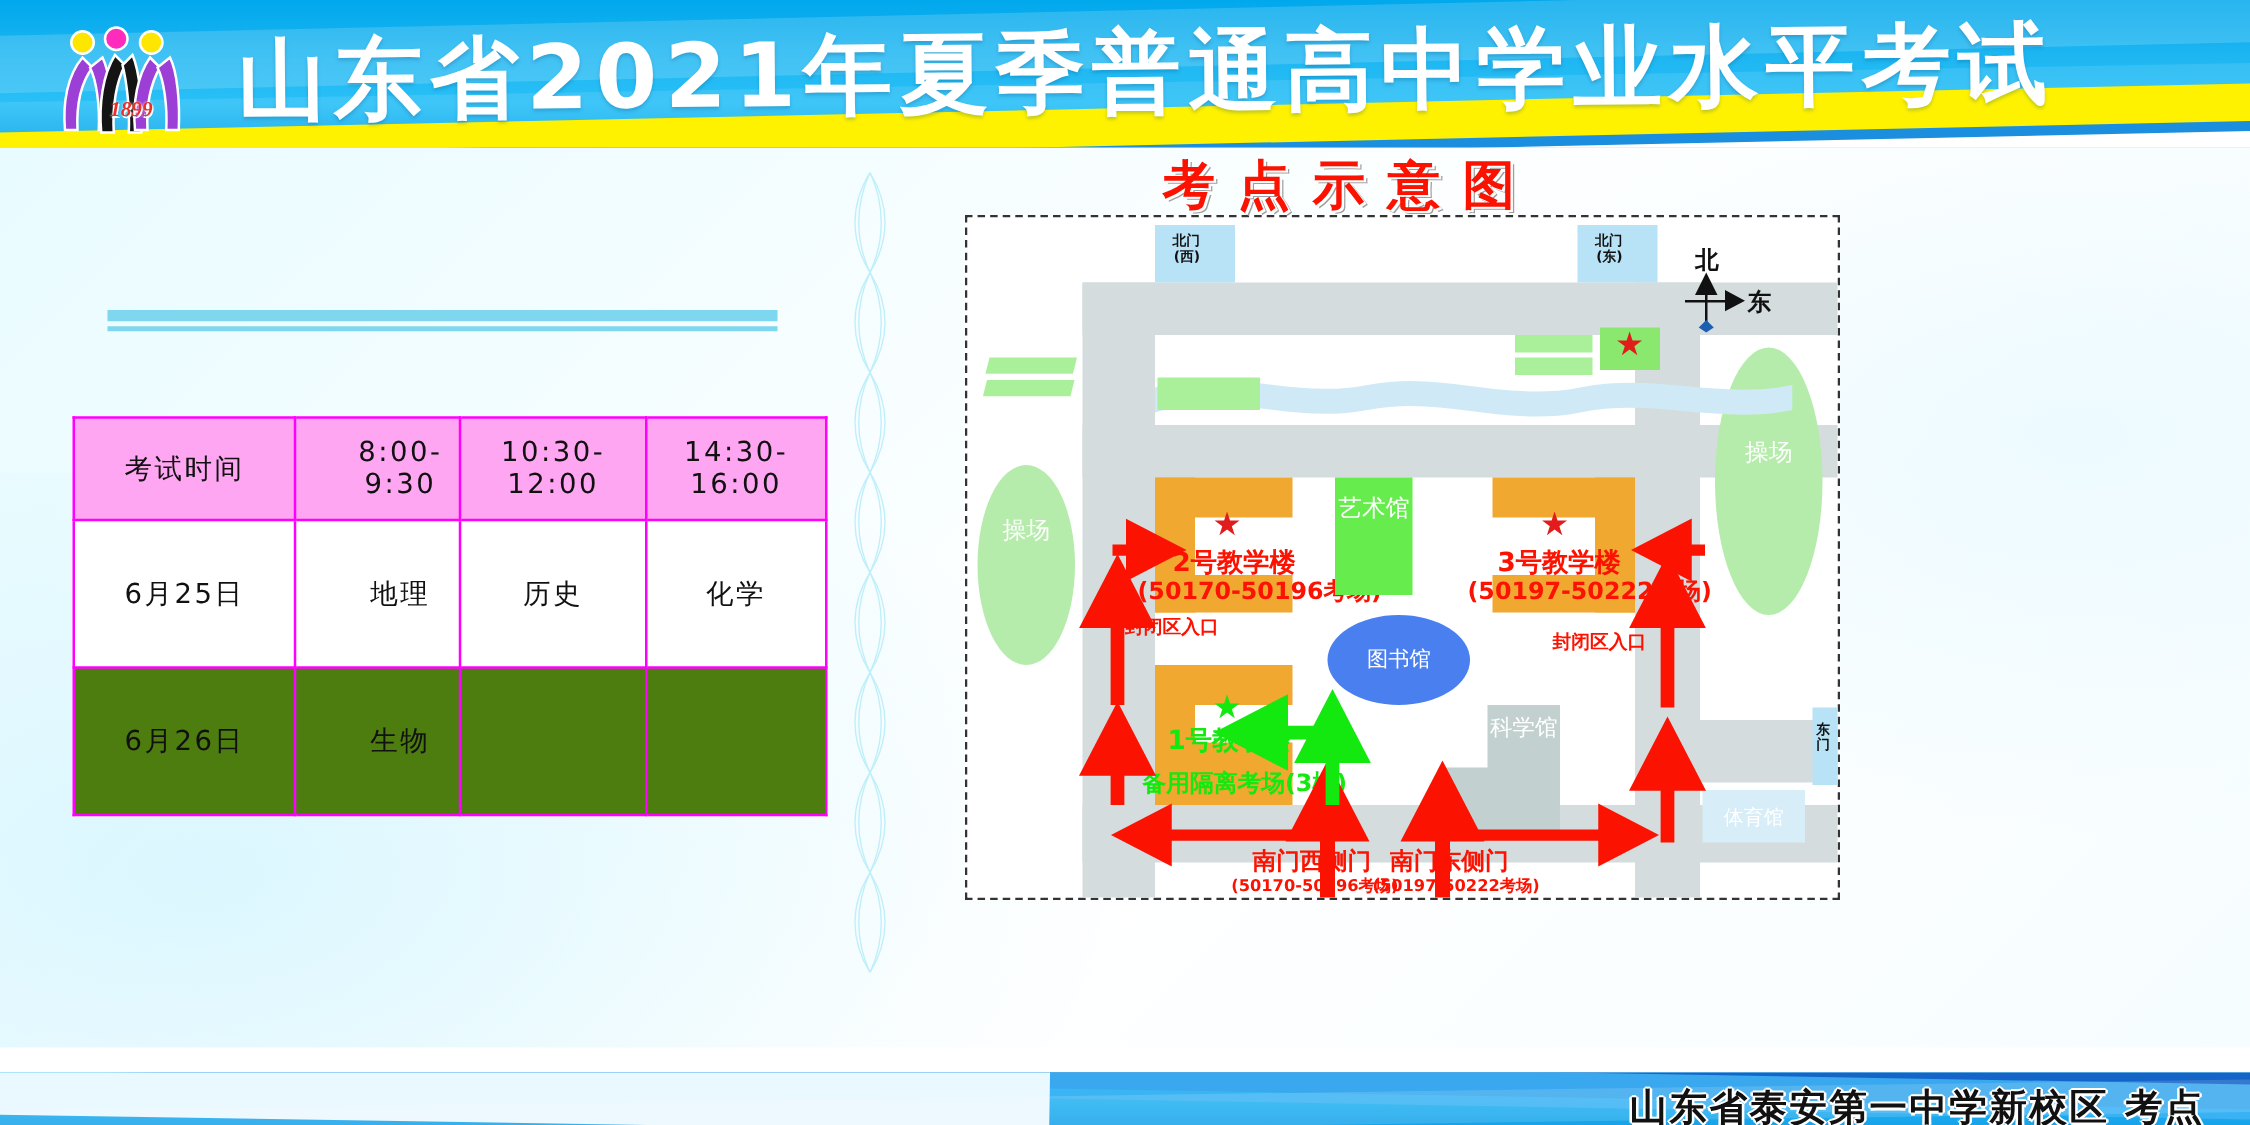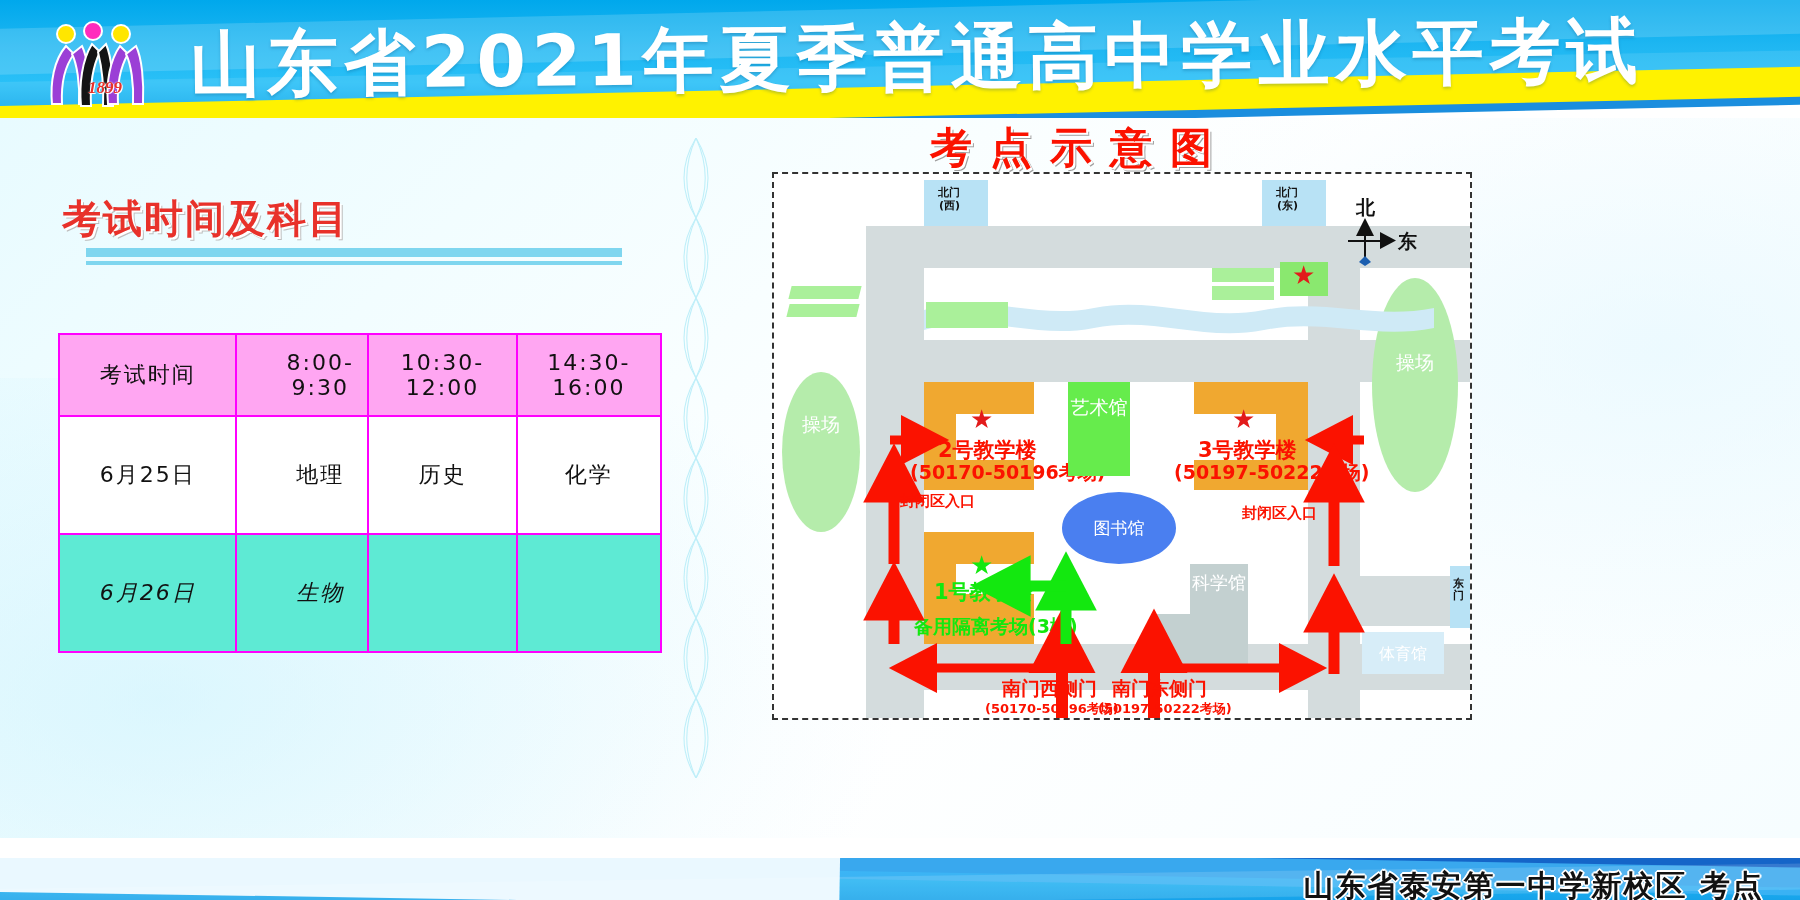--- a/index.html
+++ b/index.html
@@ -109,21 +109,21 @@
   #sched-table td {
     border: 2px solid #ff00ff;
     text-align: center; vertical-align: middle;
     font-size: 22px; color: #111;
     font-family: "DejaVu Sans", sans-serif;
     letter-spacing: 2px;
     padding: 0;
   }
   #sched-table tr.row-head td { background: #ffa6f2; height: 82px; }
   #sched-table tr.row-1 td { background: #ffffff; height: 118px; }
-  #sched-table tr.row-2 td { background: #5eead4; height: 118px; font-style: italic; }
+  #sched-table tr.row-2 td { background: #4d7c0f; height: 118px; }
   #sched-table td.c0 { width: 172px; }
   #sched-table td.c1 { width: 128px; padding-left: 36px; }
   #sched-table td.c2 { width: 144px; }
   #sched-table td.c3 { width: 140px; }
 
   
   #map-title {
     position: absolute; left: 930px; top: 120px;
     font-size: 42px; font-weight: bold; color: #fb1200;
     letter-spacing: 18px; white-space: nowrap;
@@ -246,21 +246,20 @@
         <path d="M24 0 C8 26 8 54 24 80 C40 106 40 134 24 160 C8 186 8 214 24 240 C40 266 40 294 24 320 C8 346 8 374 24 400 C40 426 40 454 24 480 C8 506 8 534 24 560 C40 586 40 614 24 640"></path>
         <path d="M24 0 C40 26 40 54 24 80 C8 106 8 134 24 160 C40 186 40 214 24 240 C8 266 8 294 24 320 C40 346 40 374 24 400 C8 426 8 454 24 480 C40 506 40 534 24 560 C8 586 8 614 24 640"></path>
         <path d="M24 0 C12 26 12 54 24 80 C36 106 36 134 24 160 C12 186 12 214 24 240 C36 266 36 294 24 320 C12 346 12 374 24 400 C36 426 36 454 24 480 C12 506 12 534 24 560 C36 586 36 614 24 640"></path>
         <path d="M24 0 C36 26 36 54 24 80 C12 106 12 134 24 160 C36 186 36 214 24 240 C12 266 12 294 24 320 C36 346 36 374 24 400 C12 426 12 454 24 480 C36 506 36 534 24 560 C12 586 12 614 24 640"></path>
       </g>
     </svg>
   </div>
 
   <div id="sched-rule1"></div>
   <div id="sched-rule2"></div>
-  <div id="sched-title">考试时间及科目</div>
 
   <table id="sched-table">
     <tbody>
       <tr class="row-head">
         <td class="c0">考试时间</td>
         <td class="c1">8:00-9:30</td>
         <td class="c2">10:30-12:00</td>
         <td class="c3">14:30-16:00</td>
       </tr>
       <tr class="row-1">

